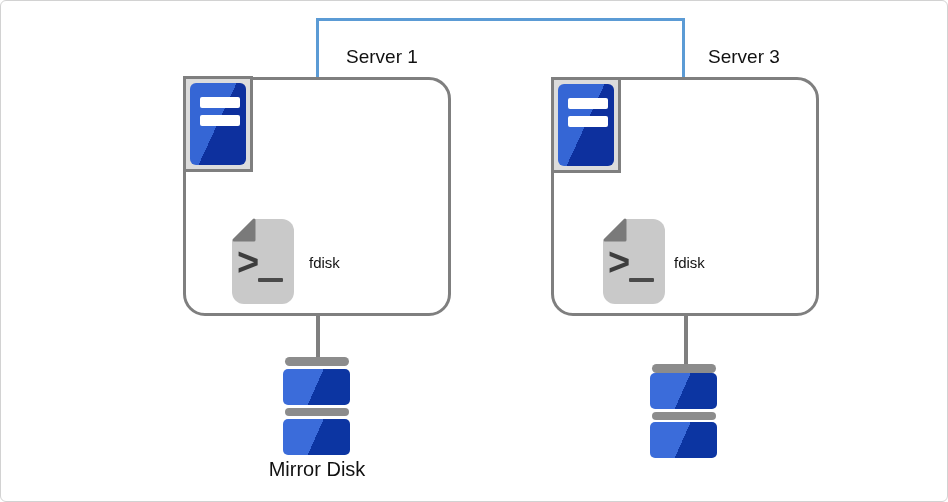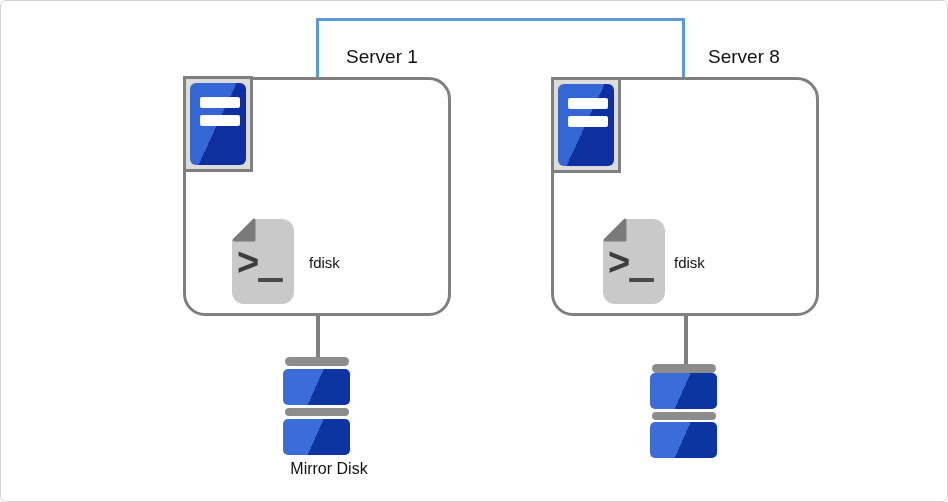--- a/index.html
+++ b/index.html
@@ -87,33 +87,33 @@
   .disk1-body1{left:282px;top:368px;}
   .disk1-bar2{left:284px;top:407px;height:8px;}
   .disk1-body2{left:282px;top:418px;}
 
   .disk2-bar1{left:651px;top:363px;}
   .disk2-body1{left:649px;top:372px;}
   .disk2-bar2{left:651px;top:411px;height:8px;}
   .disk2-body2{left:649px;top:421px;}
 
   .disk-label{
-    left:272px;top:456px;width:112px;
-    font-size:16px;line-height:24px;text-align:center;white-space:nowrap;
+    left:260px;top:456px;width:112px;
+    font-size:20px;line-height:24px;text-align:center;white-space:nowrap;
   }
 </style>
 </head>
 <body>
 
 <div class="canvas">
 
   <div class="abs net-link"></div>
 
   <div class="abs node-label server1-label">Server 1</div>
-  <div class="abs node-label server2-label">Server 8</div>
+  <div class="abs node-label server2-label">Server 3</div>
 
   <div class="abs server-box one"></div>
 
   <div class="abs server-box two"></div>
 
   <div class="abs server-frame one">
     <div class="server-tower">
       <div class="tower-bar b1"></div>
       <div class="tower-bar b2"></div>
     </div>

